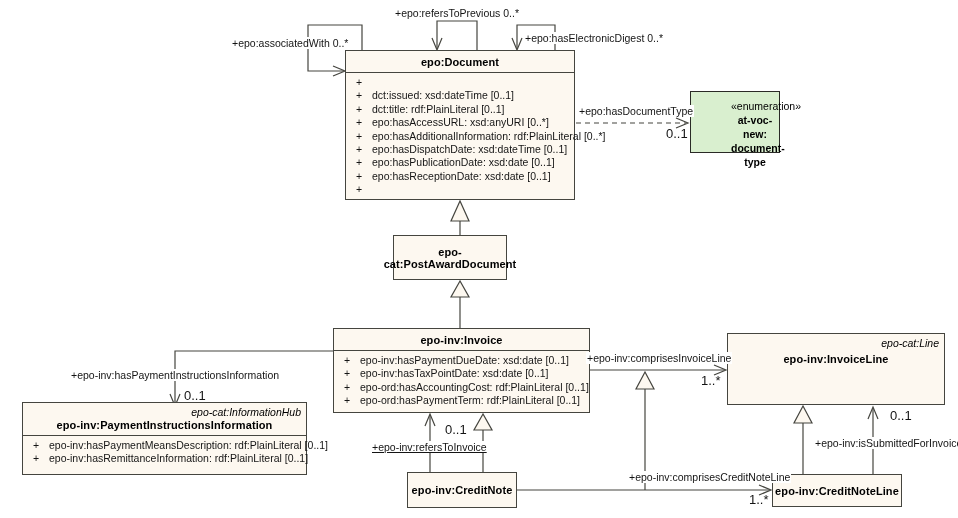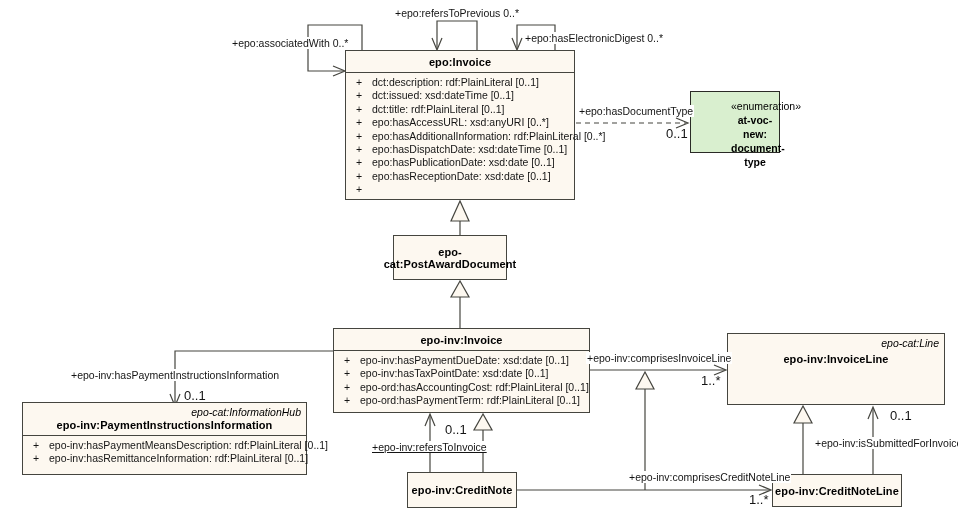--- a/index.html
+++ b/index.html
@@ -114,26 +114,25 @@
       </g>
 
       <g>
         <line x1="873" y1="474" x2="873" y2="408"></line>
         <polyline points="868,419 873,407 878,419"></polyline>
       </g>
     </g>
   </svg>
 
   <div class="uml-box" style="left:345px; top:50px; width:230px; height:150px;">
-    <div class="uml-title">epo:Invoice</div>
+    <div class="uml-title">epo:Document</div>
     <div class="divider"></div>
     <div class="attr-area">
       <div class="attr-row">
           <span class="vis">+</span>
-          <span class="txt">dct:description: rdf:PlainLiteral [0..1]</span>
         </div>
       <div class="attr-row">
           <span class="vis">+</span>
           <span class="txt">dct:issued: xsd:dateTime [0..1]</span>
         </div>
       <div class="attr-row">
           <span class="vis">+</span>
           <span class="txt">dct:title: rdf:PlainLiteral [0..1]</span>
         </div>
       <div class="attr-row">

